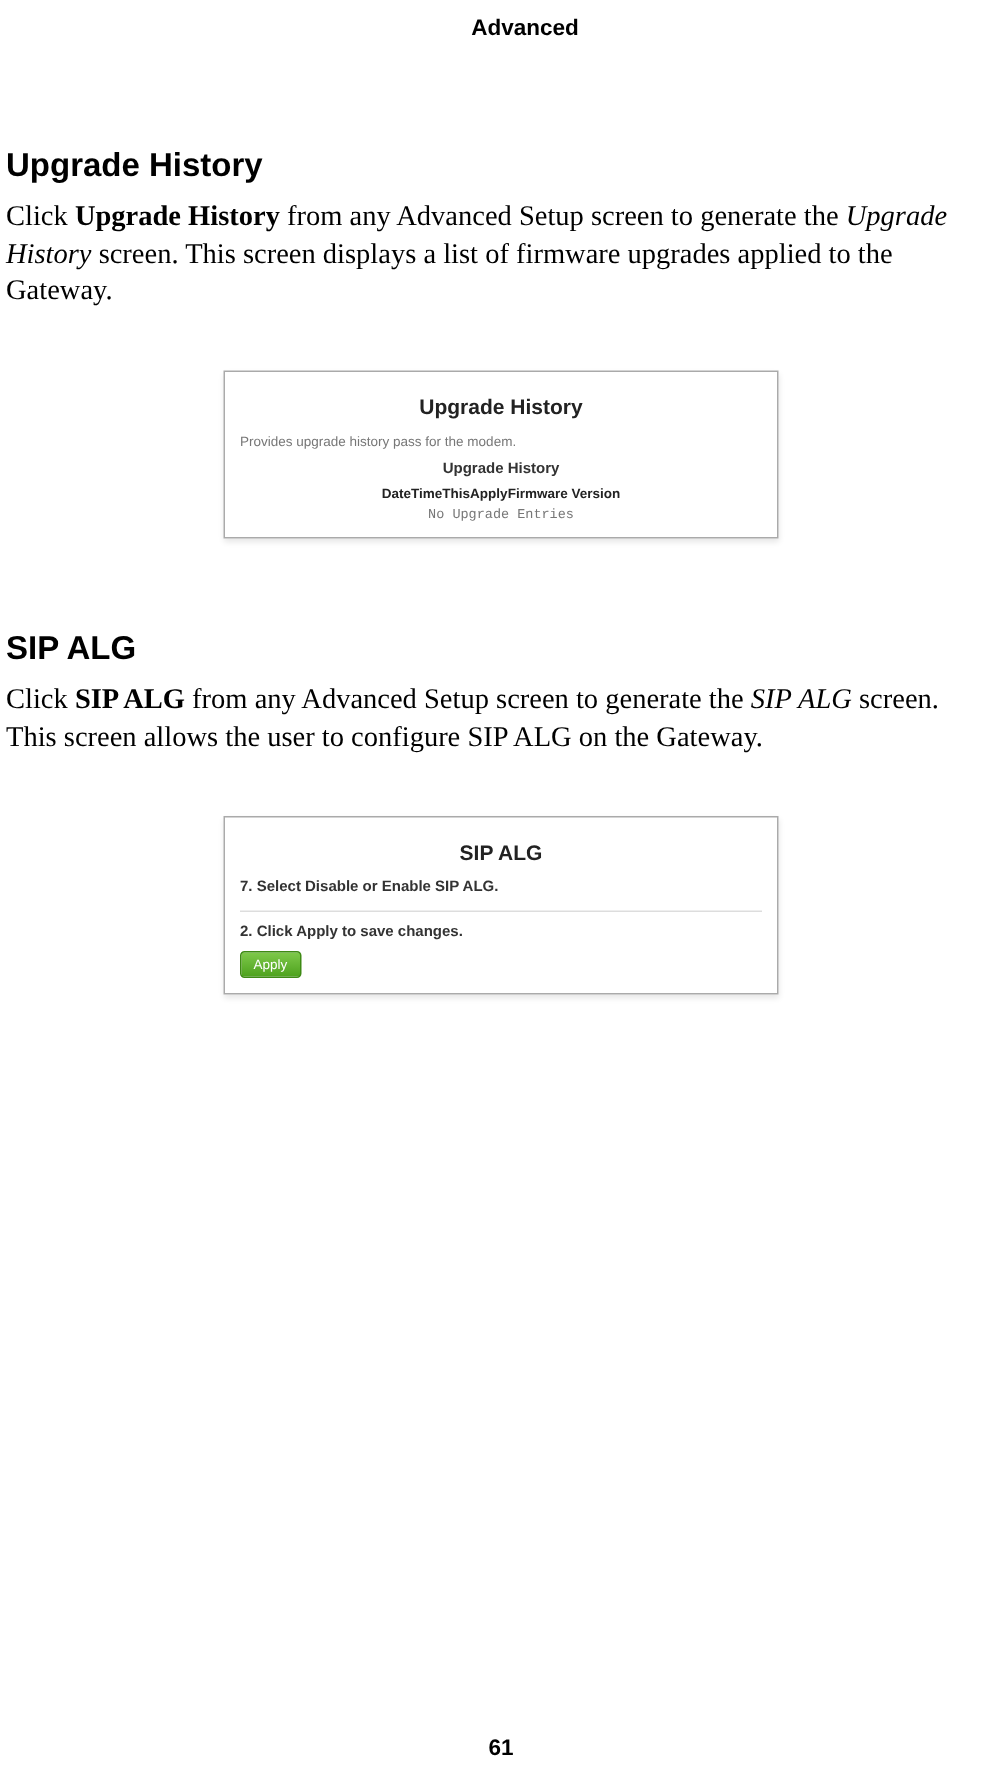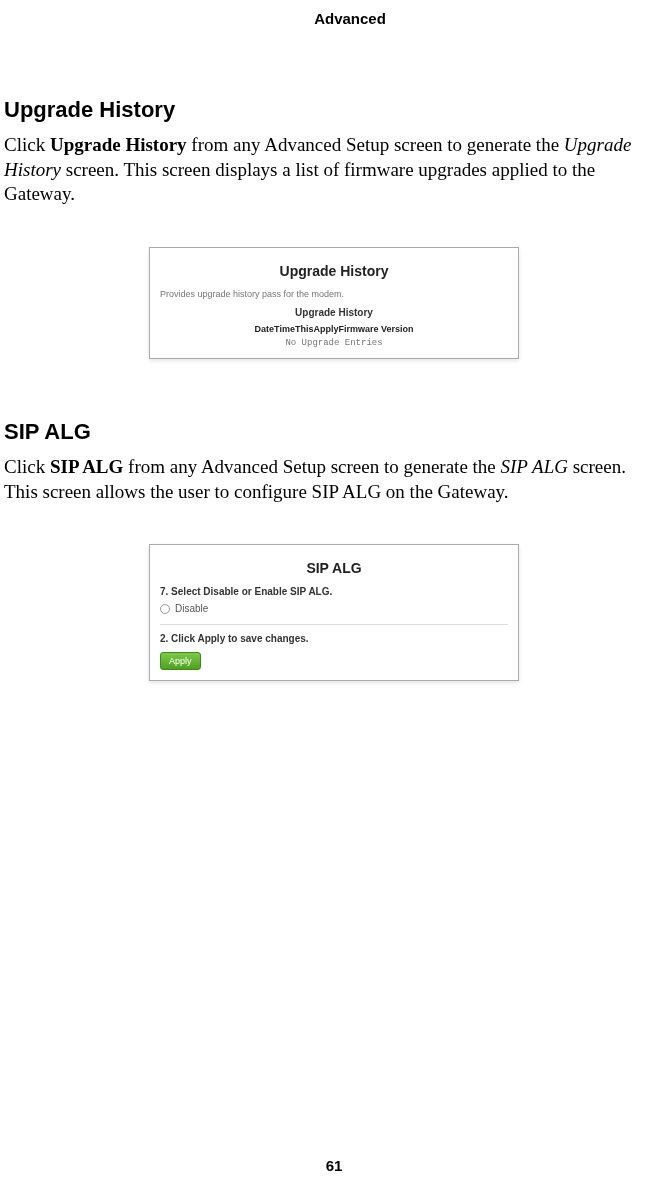--- a/index.html
+++ b/index.html
@@ -182,23 +182,19 @@
   </div>
 
   <h2 class="section-heading sip">SIP ALG</h2>
   <p class="body-text">
     <span>Click </span><span class="bold">SIP ALG</span><span> from any Advanced Setup screen to generate the </span><span class="italic">SIP ALG</span><span> screen. This screen allows the user to configure SIP ALG on the Gateway.</span>
   </p>
 
   <div class="screenshot-box sip-box">
     <div class="panel-title">SIP ALG</div>
     <div class="sip-step">7. Select Disable or Enable SIP ALG.</div>
-    <div class="radio-row">
-      <span class="radio"></span>
-      <span>Disable</span>
-    </div>
     <div class="sip-divider"></div>
     <div class="sip-step">2. Click Apply to save changes.</div>
     <div class="apply-btn">Apply</div>
   </div>
 </div>
 
 <div class="page-number">61</div>
 
 </body></html>

